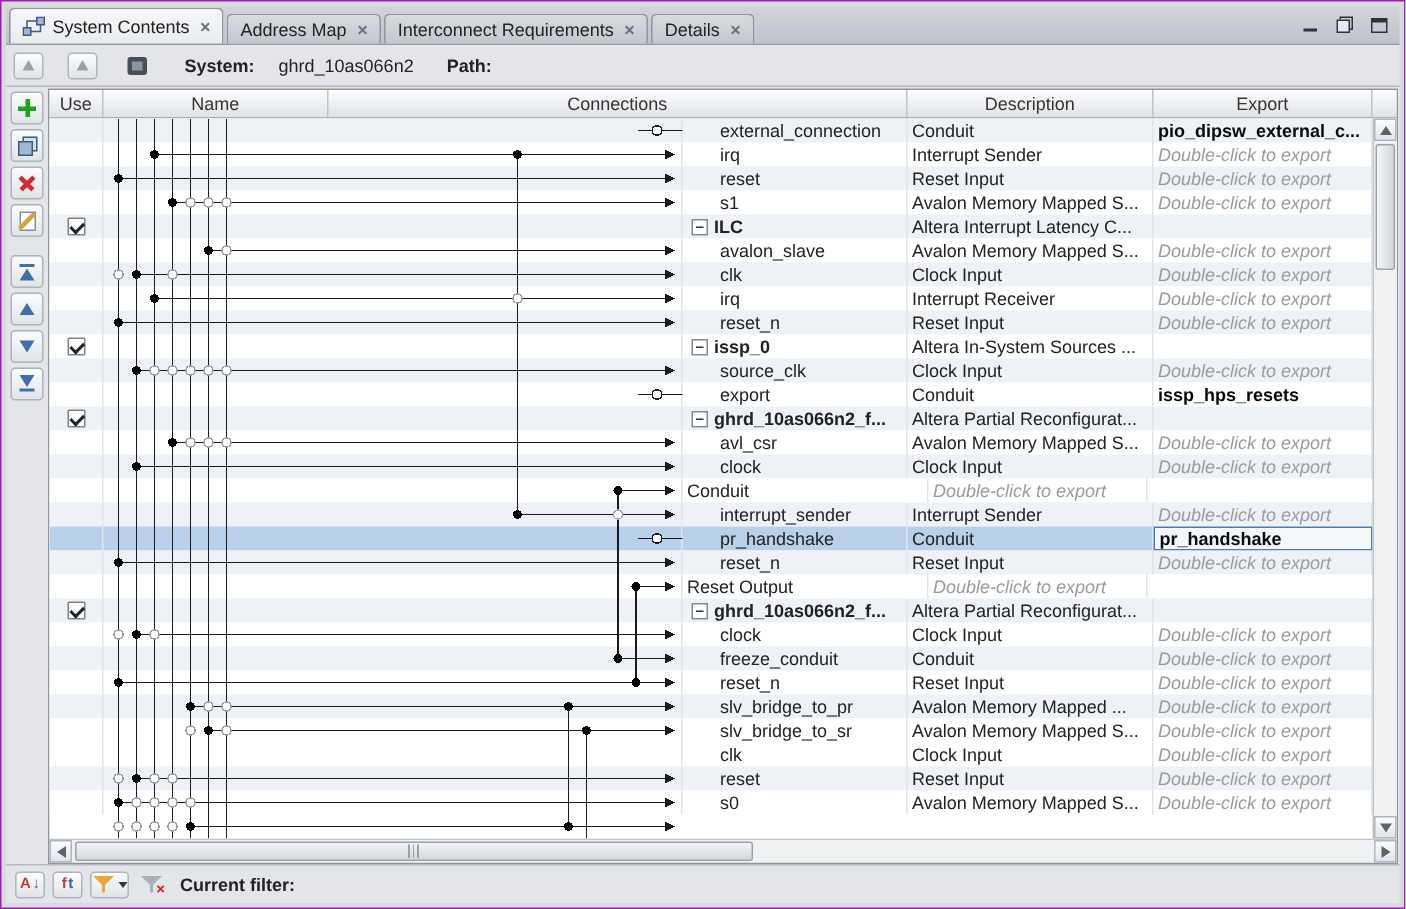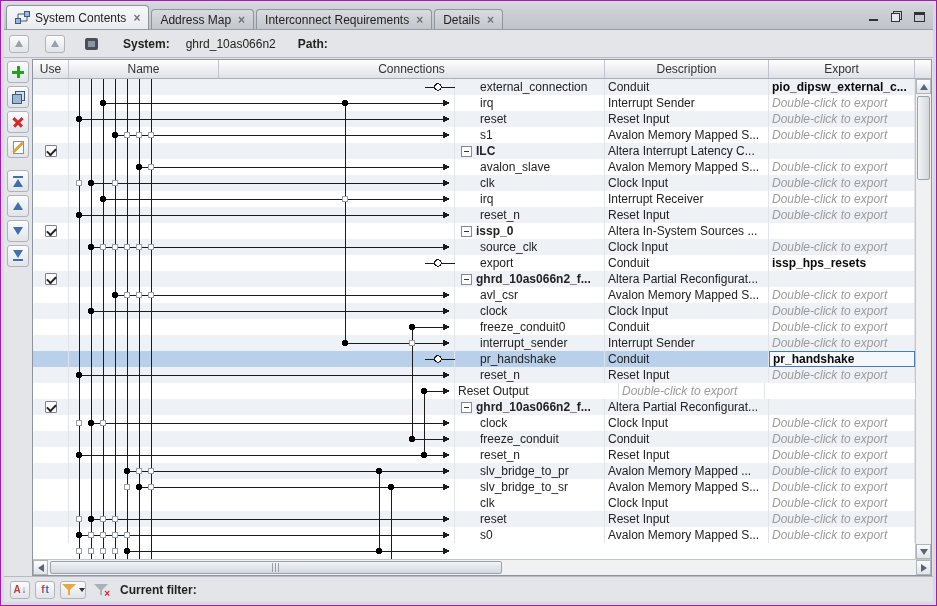--- a/index.html
+++ b/index.html
@@ -393,23 +393,20 @@
               <div class="nm">clock</div>
             </div>
             <div class="c c-desc">Clock Input</div>
             <div class="c c-export">
               <div class="exp hint">Double-click to export</div>
             </div>
           </div>
           <div class="trow odd">
             <div class="c c-use"></div>
             <div class="c c-conn"></div>
-            <div class="c c-name port">
-              <div class="nm">freeze_conduit0</div>
-            </div>
             <div class="c c-desc">Conduit</div>
             <div class="c c-export">
               <div class="exp hint">Double-click to export</div>
             </div>
           </div>
           <div class="trow even">
             <div class="c c-use"></div>
             <div class="c c-conn"></div>
             <div class="c c-name port">
               <div class="nm">interrupt_sender</div>

